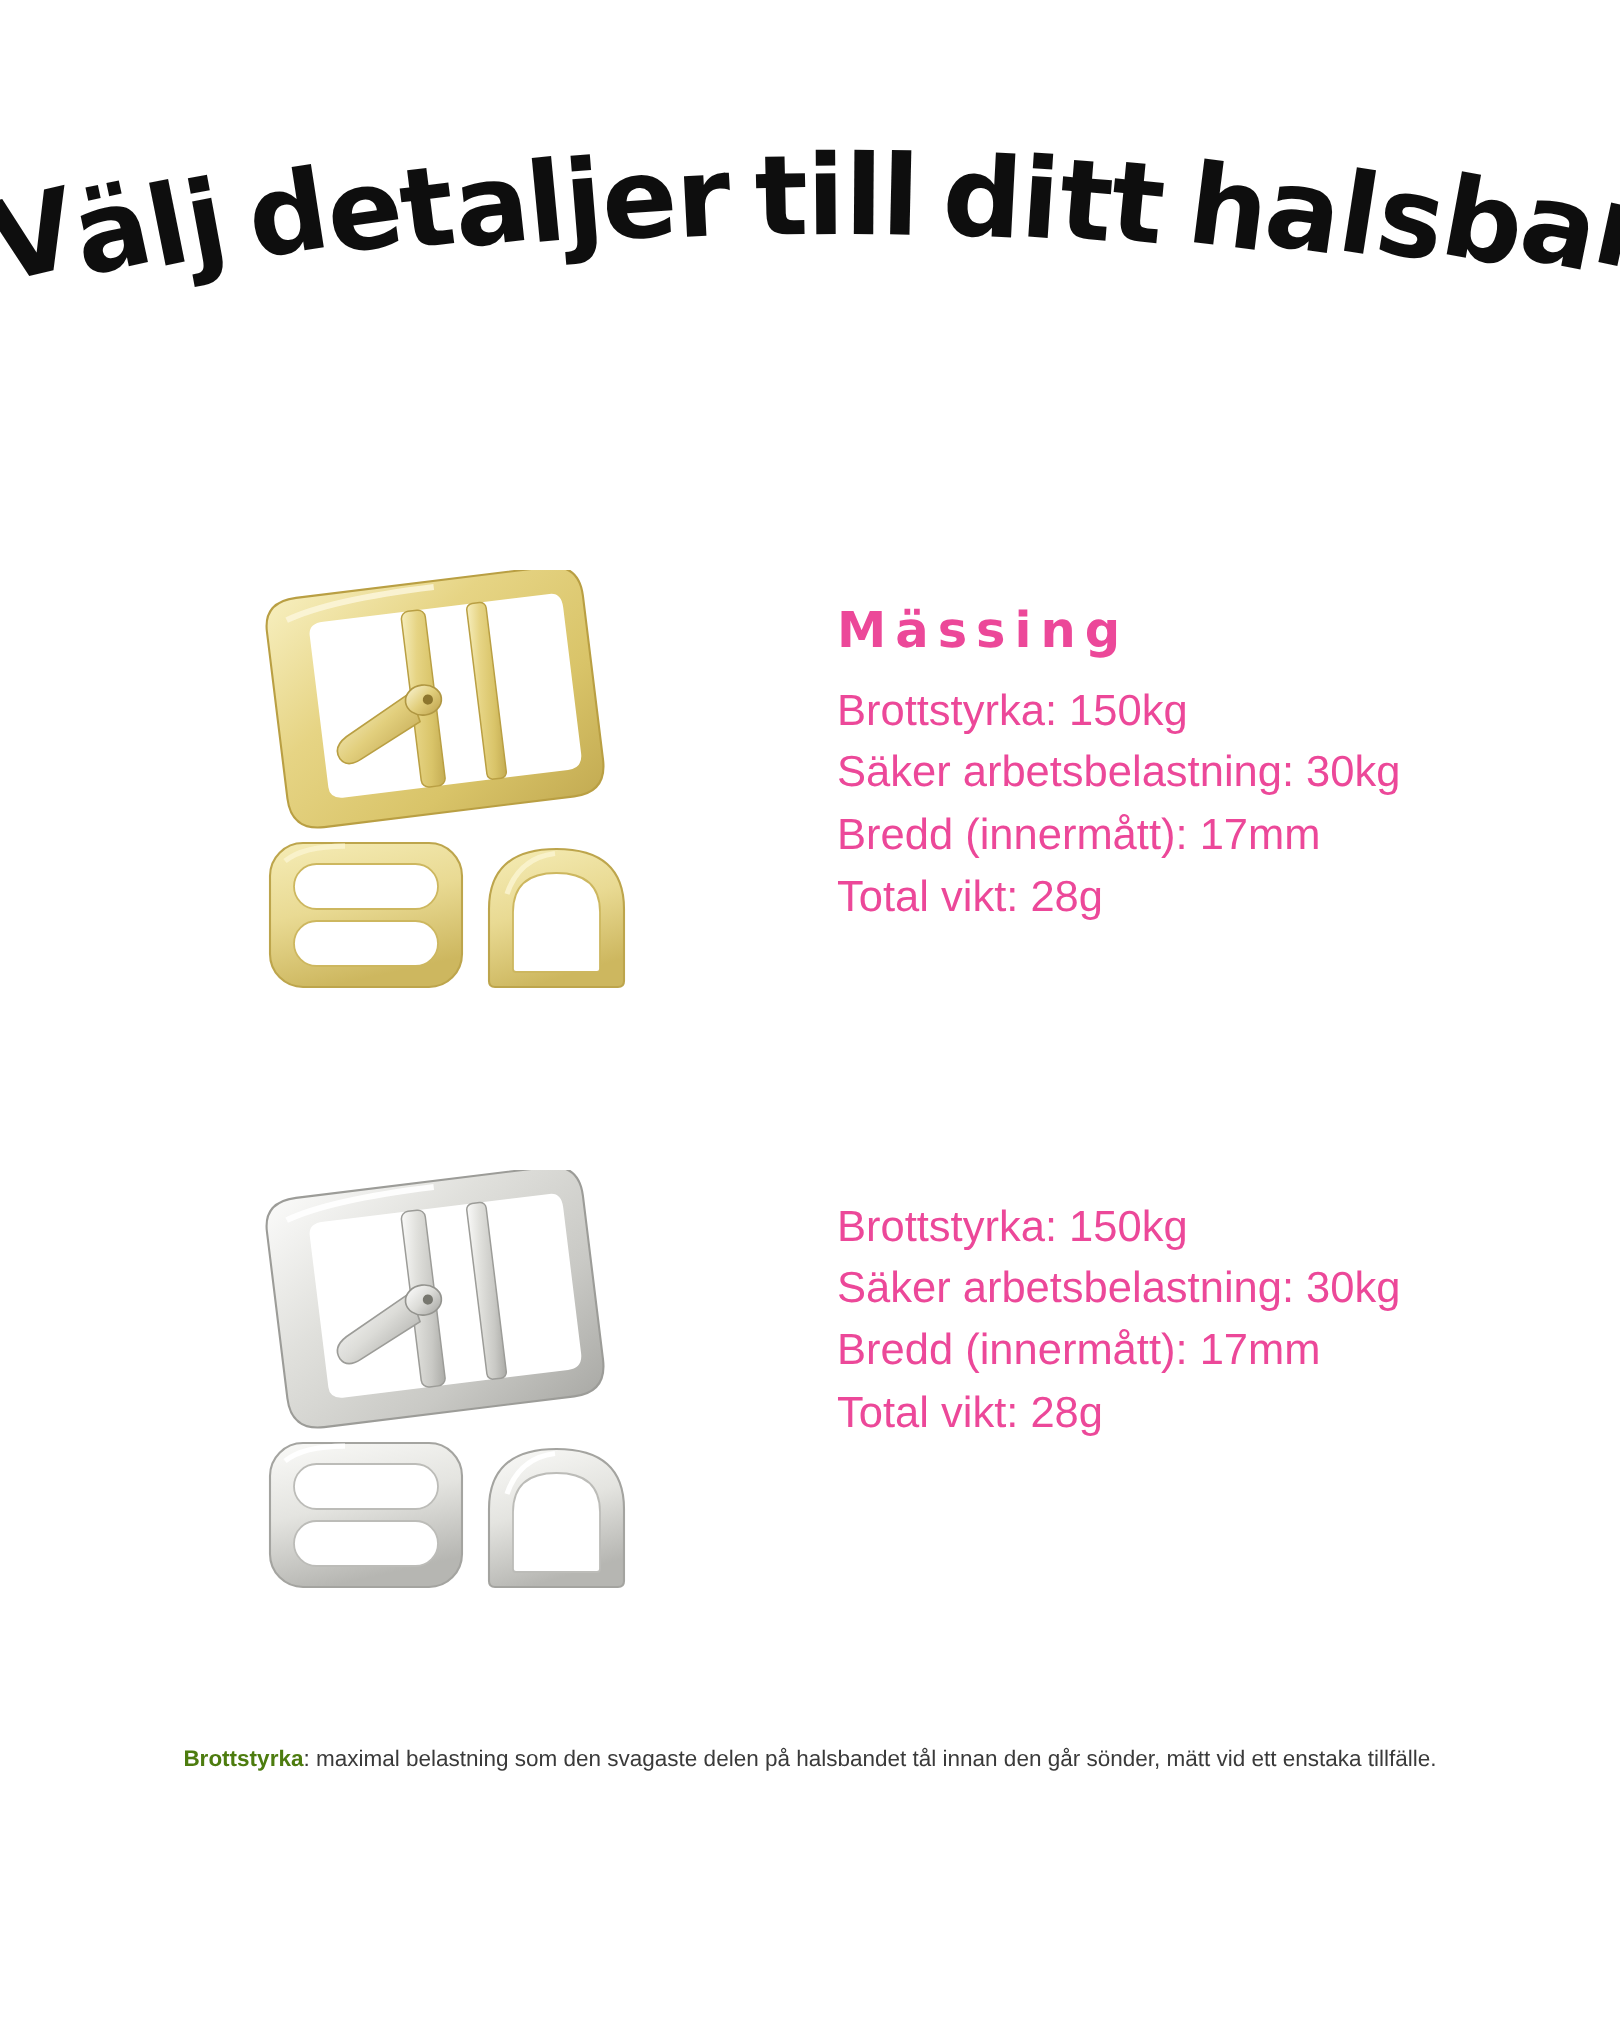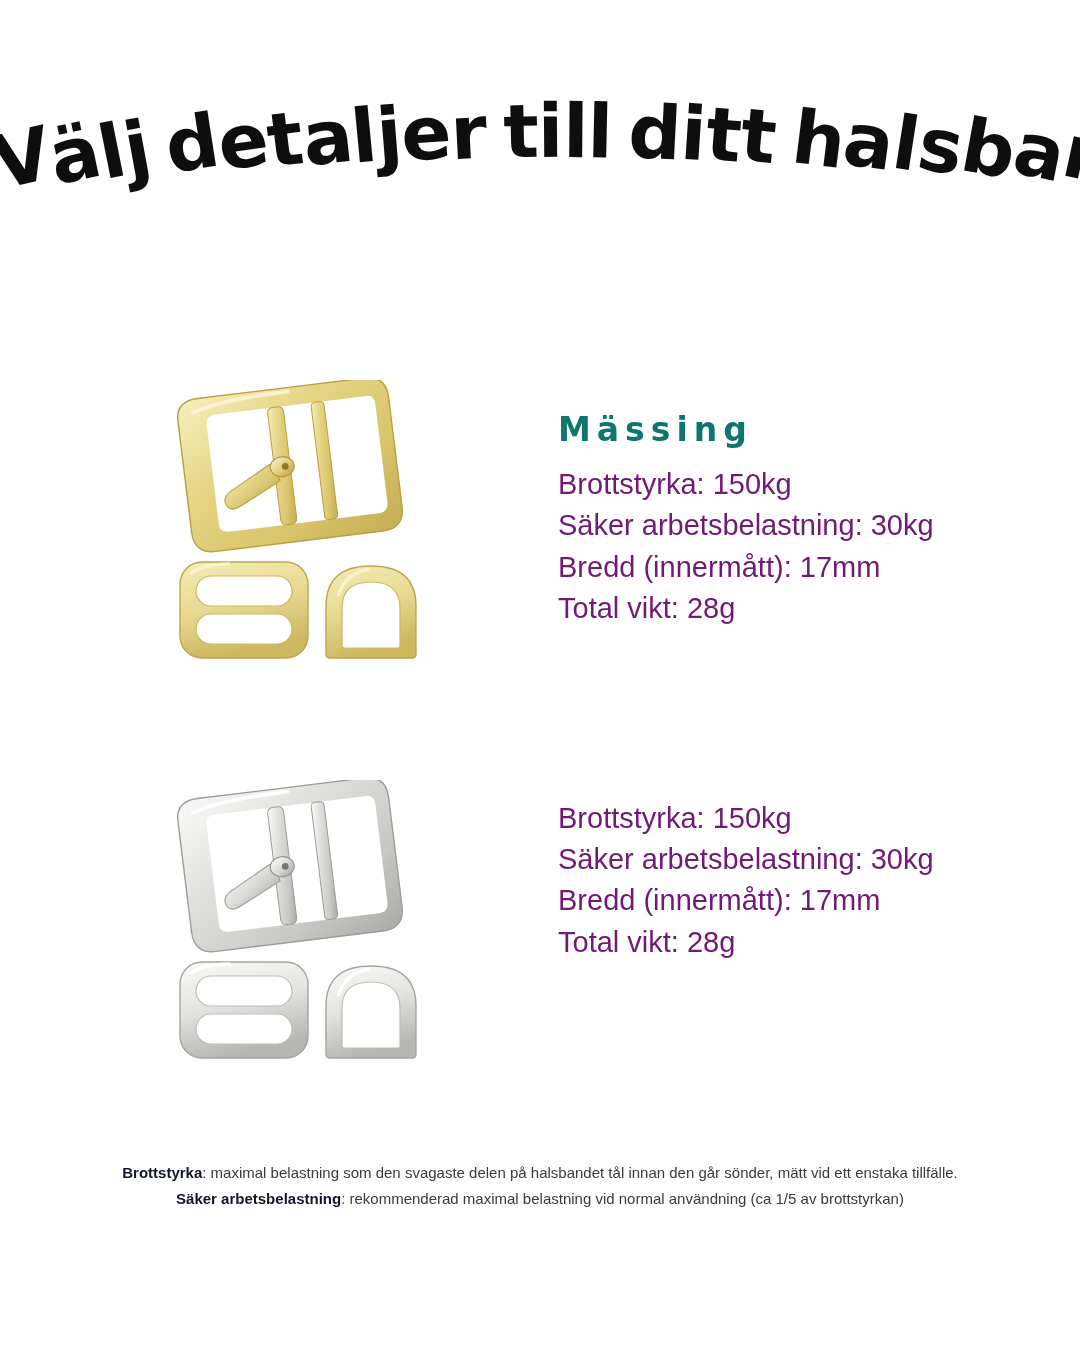--- a/index.html
+++ b/index.html
@@ -68,52 +68,52 @@
     position: absolute;
     left: 558px;
     top: 18px;
     width: 500px;
   }
   .material-name {
     font-family: "DejaVu Sans", sans-serif;
     font-weight: 700;
     font-size: 33px;
     letter-spacing: 6px;
-    color: #0f766e;
-    margin: 14px 0 16px 0;
+    color: #ec4899;
+    margin: 4px 0 16px 0;
     line-height: 1.1;
     white-space: nowrap;
   }
   .spec-line {
     font-family: "Liberation Sans", sans-serif;
     font-weight: 300;
     font-size: 29px;
     line-height: 1.42;
-    color: #701a75;
+    color: #ec4899;
     white-space: nowrap;
   }
 
   
   #footer-notes {
     position: absolute;
     left: 0;
     top: 1160px;
     width: 1080px;
     text-align: center;
   }
   .footer-line {
     font-family: "Liberation Sans", sans-serif;
     font-size: 15px;
     line-height: 1.75;
     color: #3a3a3a;
     white-space: nowrap;
   }
   .footer-term {
     font-weight: 700;
-    color: #0f172a;
+    color: #4d7c0f;
   }
 </style>
 </head>
 <body>
 
 <div id="page-title"><span class="arc-letter" style="transform: translateY(0px) rotate(-13deg);">V</span><span class="arc-letter" style="transform: translateY(-3.24662px) rotate(-12.1613deg);">ä</span><span class="arc-letter" style="transform: translateY(-6.27679px) rotate(-11.3226deg);">l</span><span class="arc-letter" style="transform: translateY(-9.09053px) rotate(-10.4839deg);">j</span><span class="arc-space"></span><span class="arc-letter" style="transform: translateY(-14.0687px) rotate(-8.80645deg);">d</span><span class="arc-letter" style="transform: translateY(-16.2331px) rotate(-7.96774deg);">e</span><span class="arc-letter" style="transform: translateY(-18.1811px) rotate(-7.12903deg);">t</span><span class="arc-letter" style="transform: translateY(-19.9126px) rotate(-6.29032deg);">a</span><span class="arc-letter" style="transform: translateY(-21.4277px) rotate(-5.45161deg);">l</span><span class="arc-letter" style="transform: translateY(-22.7263px) rotate(-4.6129deg);">j</span><span class="arc-letter" style="transform: translateY(-23.8085px) rotate(-3.77419deg);">e</span><span class="arc-letter" style="transform: translateY(-24.6743px) rotate(-2.93548deg);">r</span><span class="arc-space"></span><span class="arc-letter" style="transform: translateY(-25.7565px) rotate(-1.25806deg);">t</span><span class="arc-letter" style="transform: translateY(-25.9729px) rotate(-0.419355deg);">i</span><span class="arc-letter" style="transform: translateY(-25.9729px) rotate(0.419355deg);">l</span><span class="arc-letter" style="transform: translateY(-25.7565px) rotate(1.25806deg);">l</span><span class="arc-space"></span><span class="arc-letter" style="transform: translateY(-24.6743px) rotate(2.93548deg);">d</span><span class="arc-letter" style="transform: translateY(-23.8085px) rotate(3.77419deg);">i</span><span class="arc-letter" style="transform: translateY(-22.7263px) rotate(4.6129deg);">t</span><span class="arc-letter" style="transform: translateY(-21.4277px) rotate(5.45161deg);">t</span><span class="arc-space"></span><span class="arc-letter" style="transform: translateY(-18.1811px) rotate(7.12903deg);">h</span><span class="arc-letter" style="transform: translateY(-16.2331px) rotate(7.96774deg);">a</span><span class="arc-letter" style="transform: translateY(-14.0687px) rotate(8.80645deg);">l</span><span class="arc-letter" style="transform: translateY(-11.6878px) rotate(9.64516deg);">s</span><span class="arc-letter" style="transform: translateY(-9.09053px) rotate(10.4839deg);">b</span><span class="arc-letter" style="transform: translateY(-6.27679px) rotate(11.3226deg);">a</span><span class="arc-letter" style="transform: translateY(-3.24662px) rotate(12.1613deg);">n</span></div>
 
 <div class="material-section" id="section-brass">
   <div class="hardware-figure">
     <svg viewBox="0 0 300 290" xmlns="http://www.w3.org/2000/svg">
@@ -228,16 +228,13 @@
     <div class="spec-line">Säker arbetsbelastning: 30kg</div>
     <div class="spec-line">Bredd (innermått): 17mm</div>
     <div class="spec-line">Total vikt: 28g</div>
   </div>
 </div>
 
 <div id="footer-notes">
   <div class="footer-line">
     <span class="footer-term">Brottstyrka</span><span>: maximal belastning som den svagaste delen på halsbandet tål innan den går sönder, mätt vid ett enstaka tillfälle.</span>
   </div>
-  <div class="footer-line">
-    <span class="footer-term">Säker arbetsbelastning</span><span>: rekommenderad maximal belastning vid normal användning (ca 1/5 av brottstyrkan)</span>
-  </div>
 </div>
 
 </body></html>

